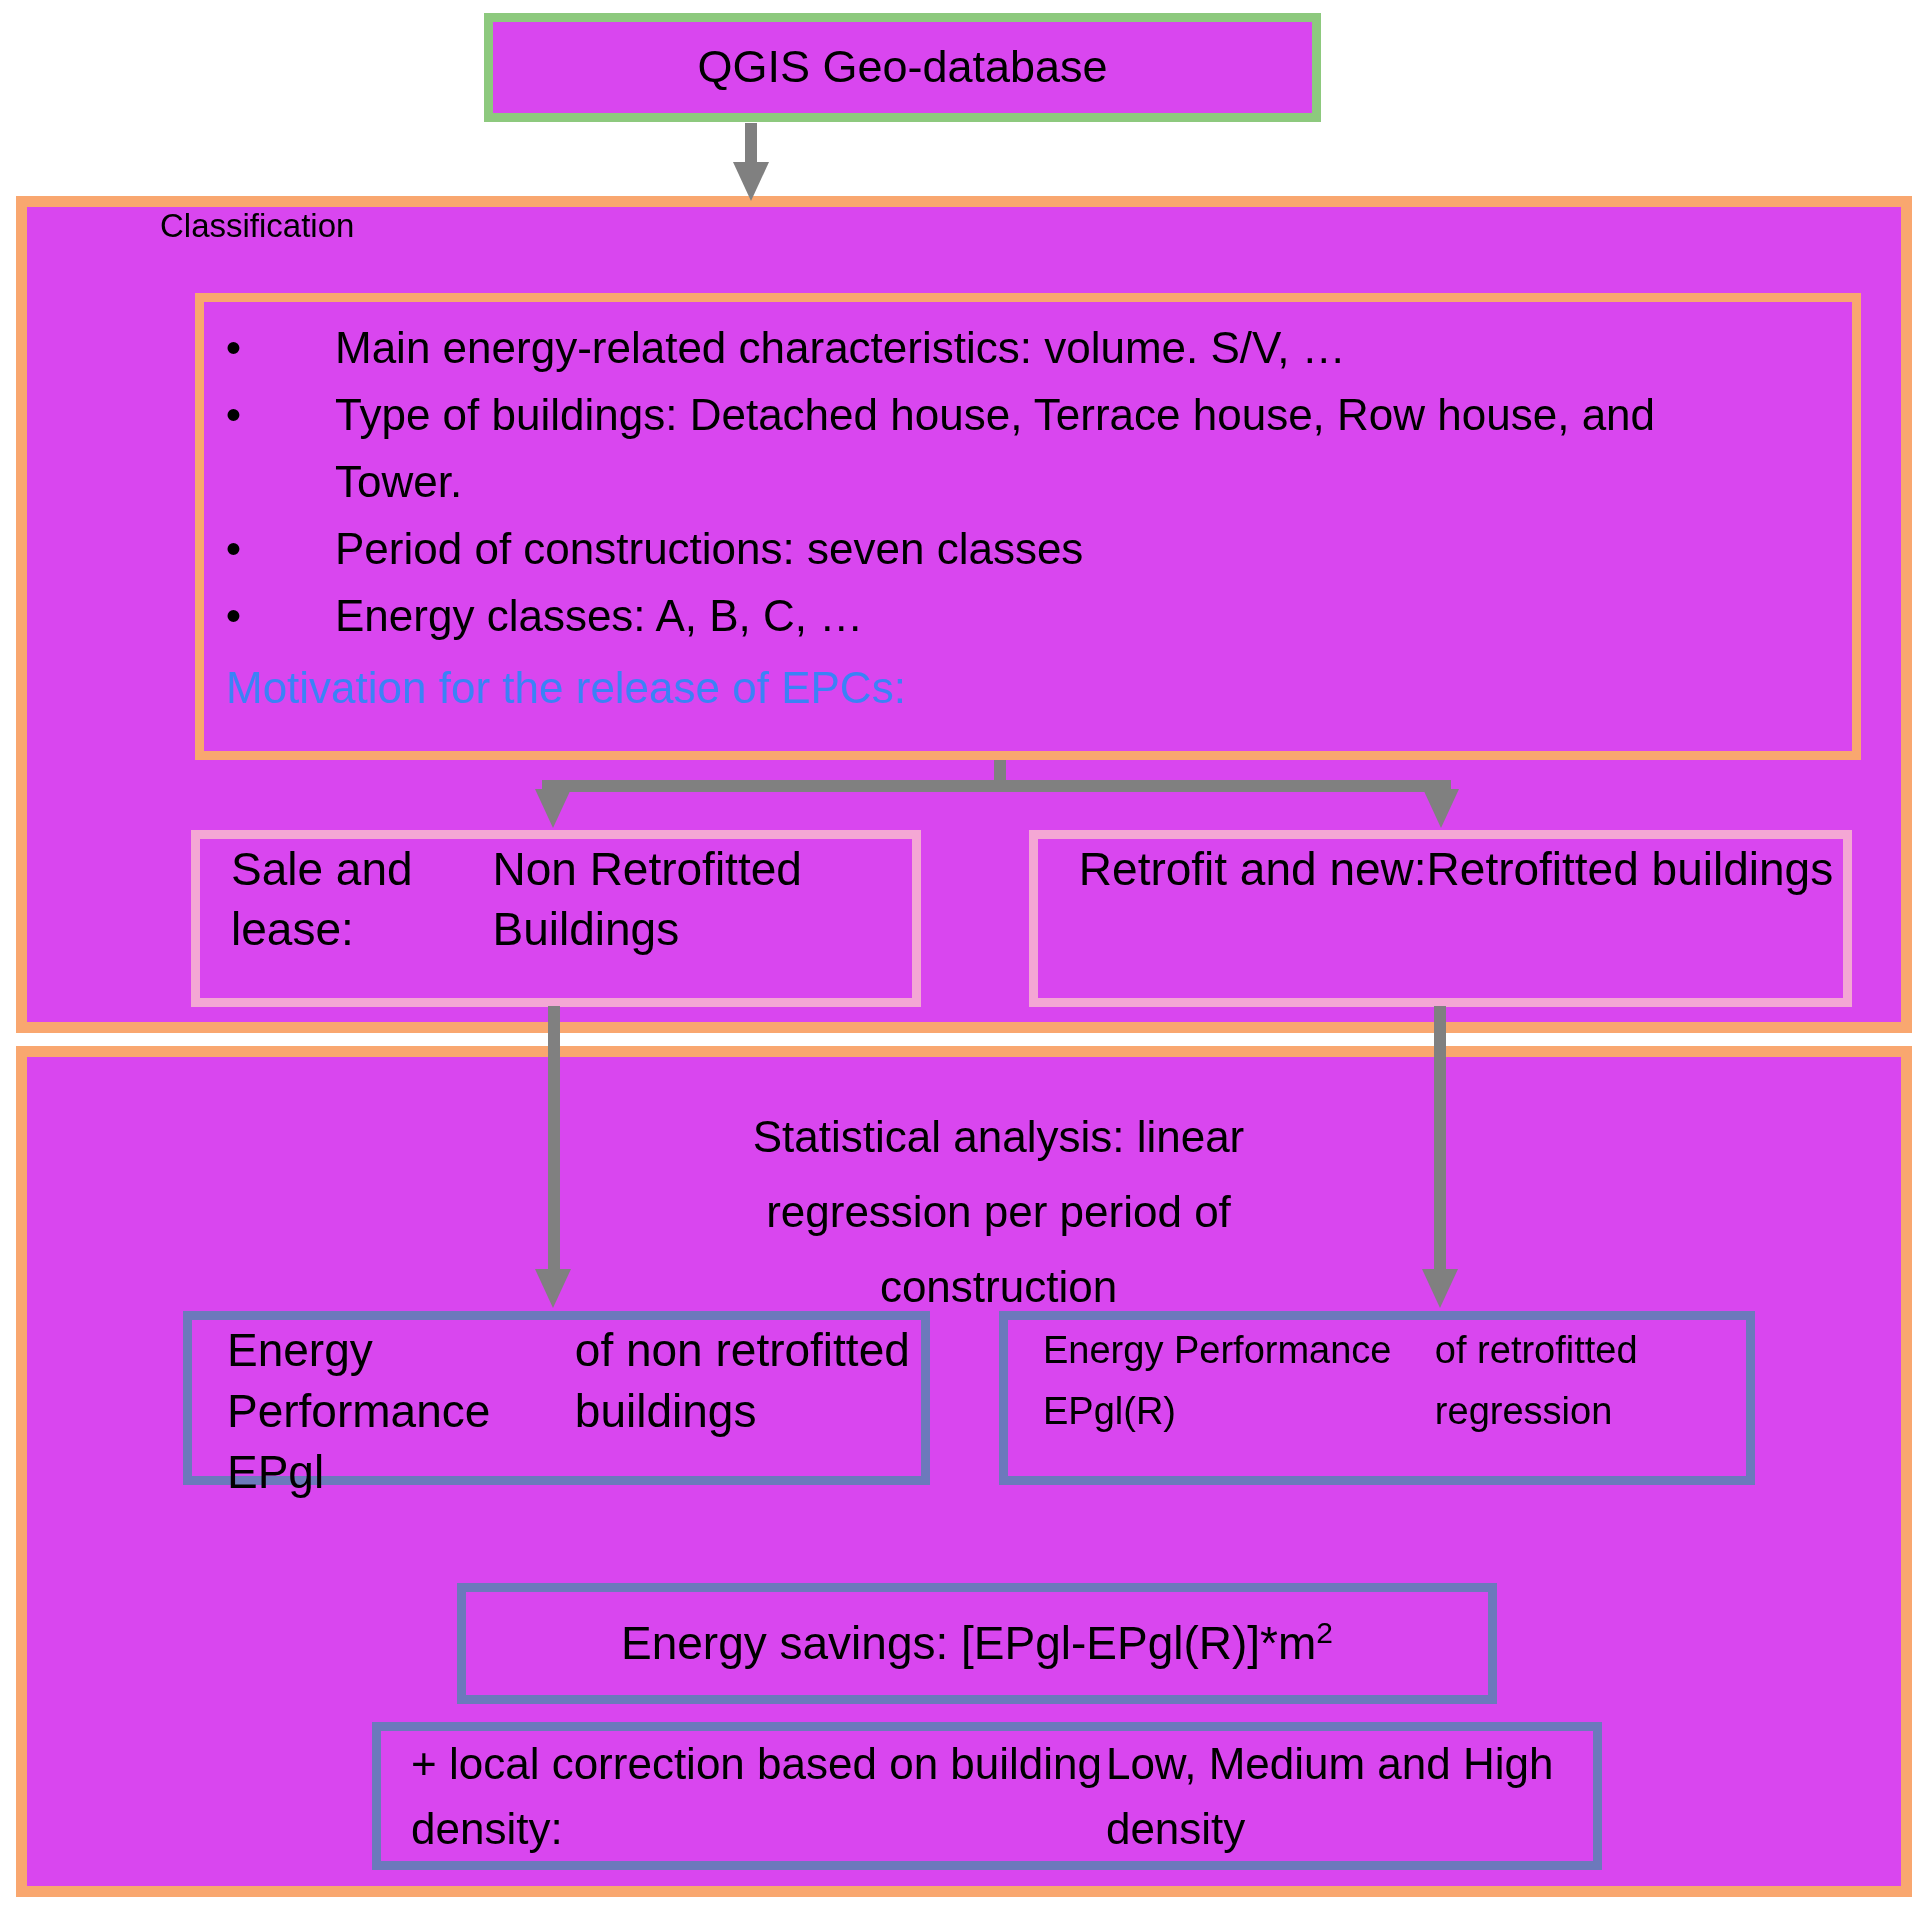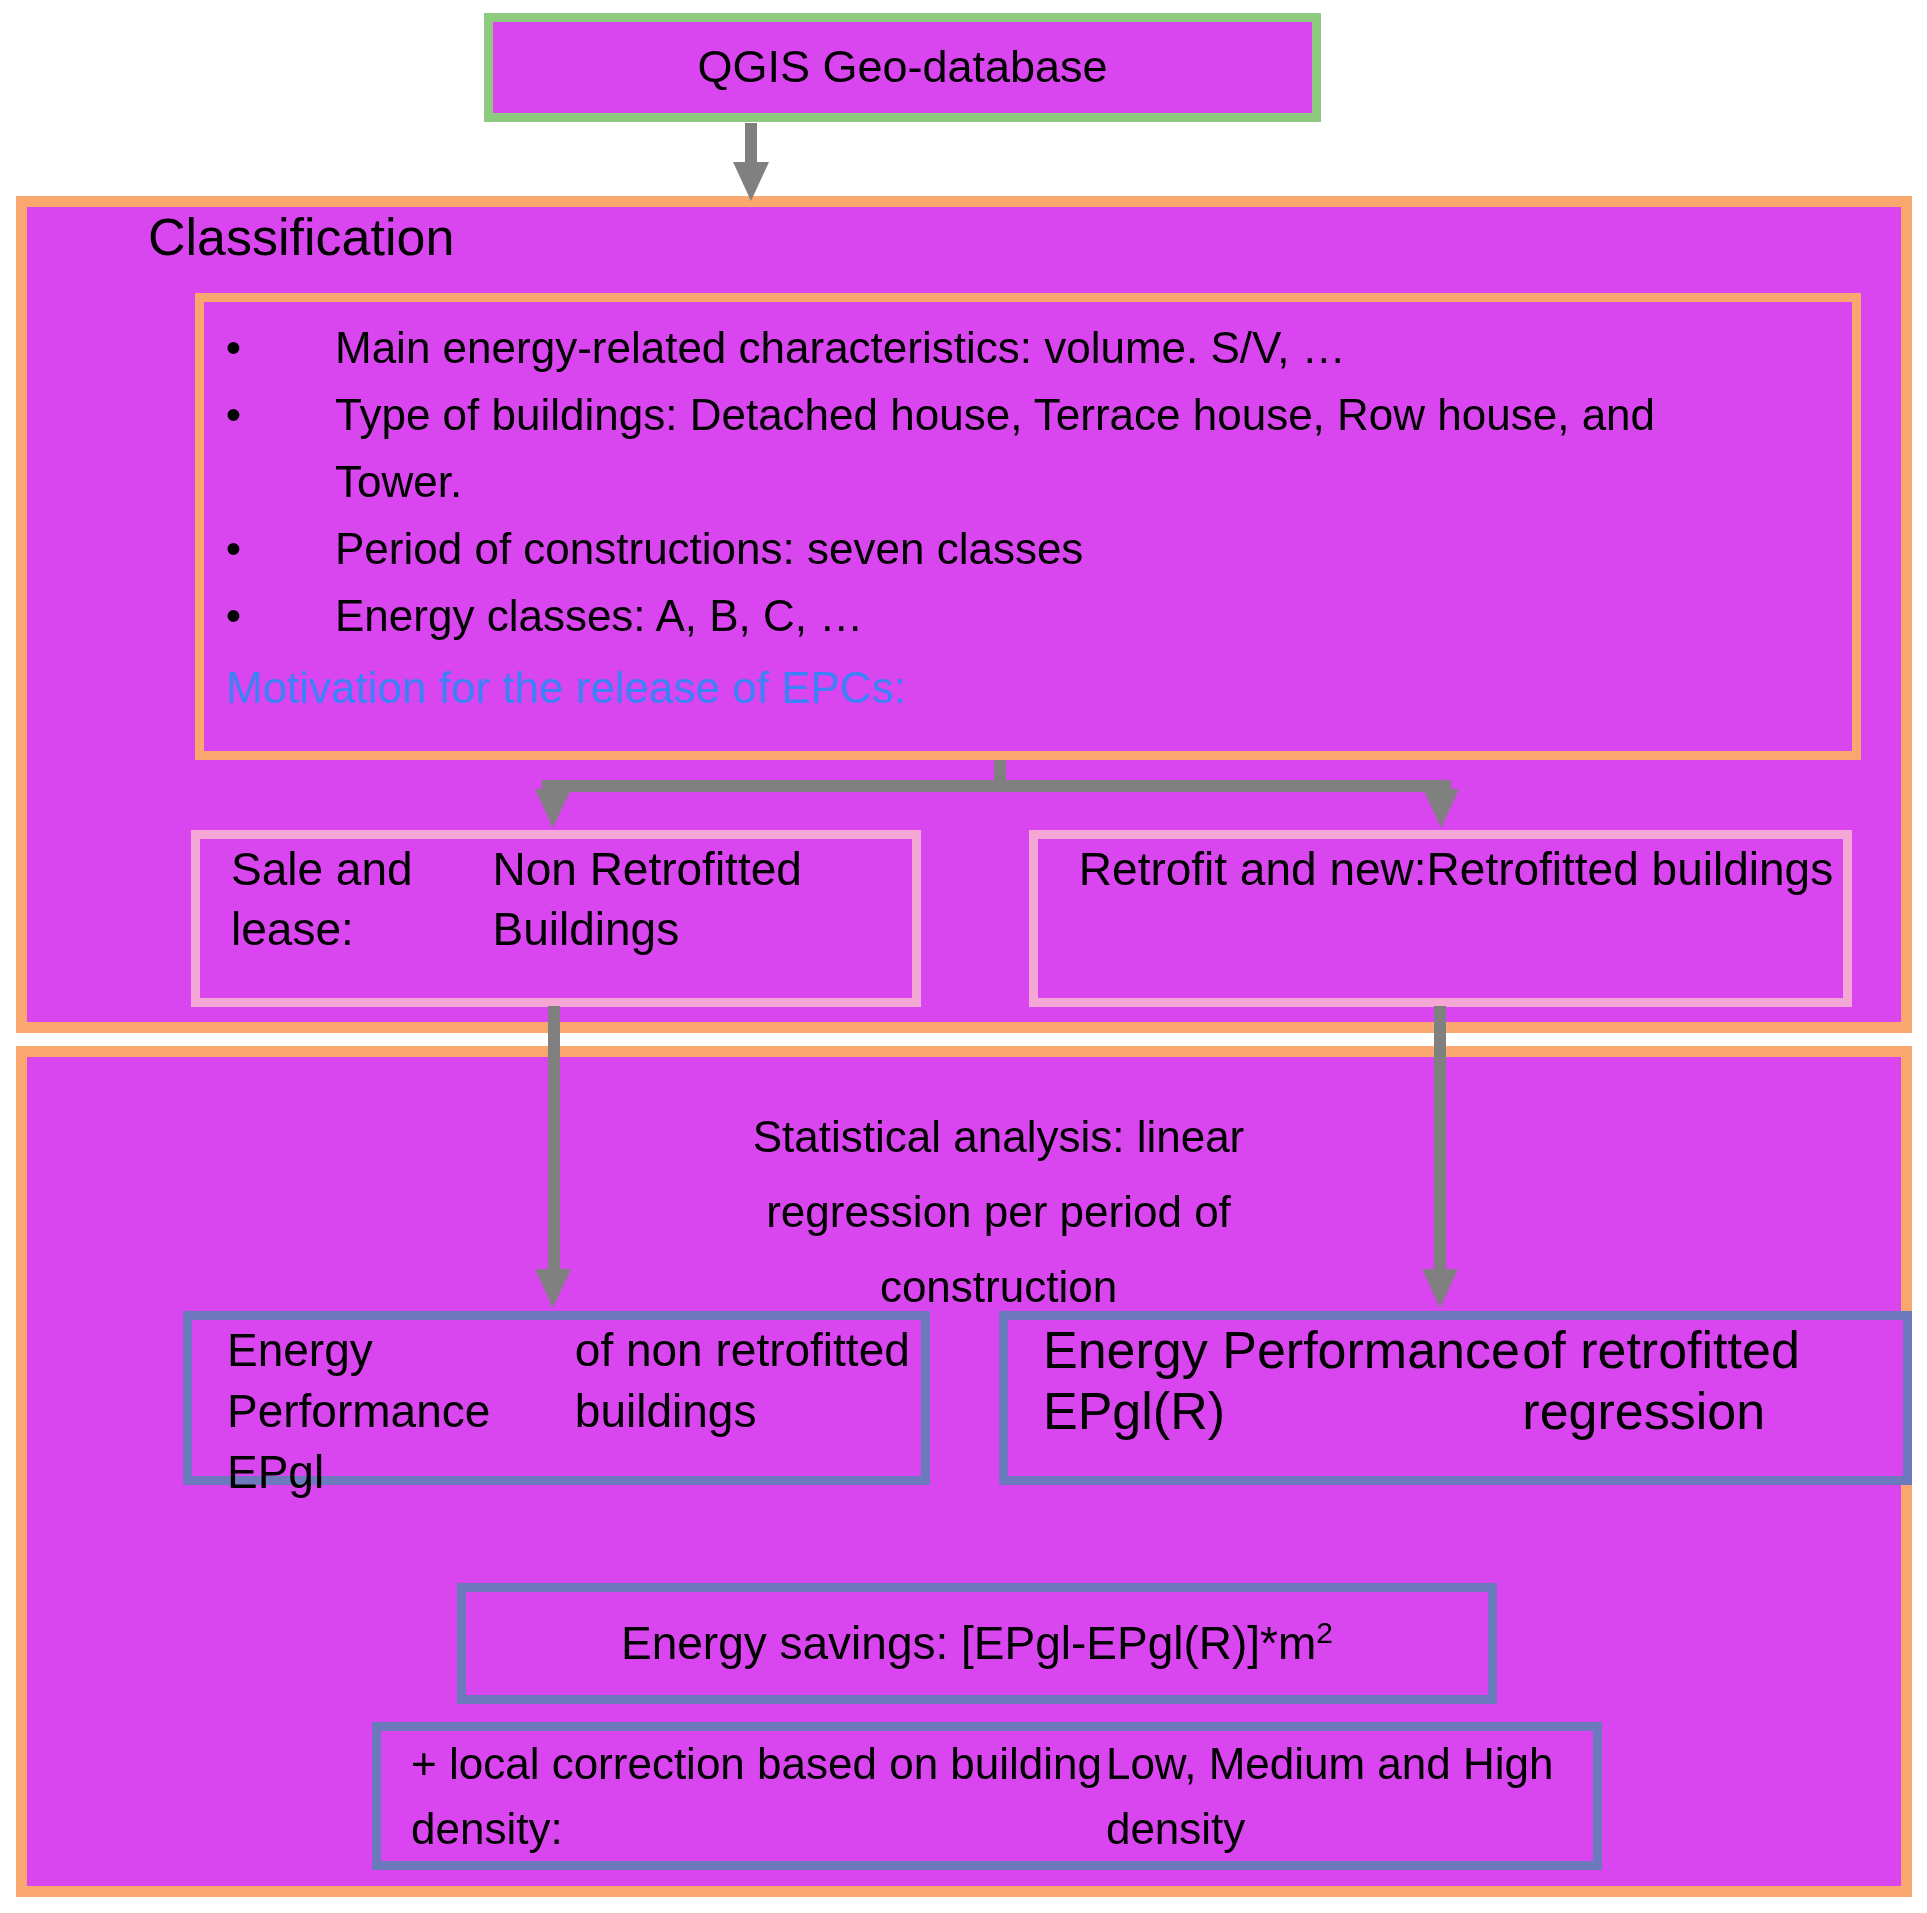--- a/index.html
+++ b/index.html
@@ -29,21 +29,21 @@
     border-left: 18px solid transparent;
     border-right: 18px solid transparent;
     border-top: 39px solid #808080;
   }
 
   
   .green-box { left: 484px; top: 12.5px; width: 837px; height: 109px; font-size: 45px; }
 
   
   .container1 { left: 15.6px; top: 196px; width: 1896px; height: 837px; }
-  .classification-title { left: 148px; top: 207px; font-size: 52px; }
+  .classification-title { left: 160px; top: 207px; font-size: 33px; }
   .inner-box { left: 195px; top: 293px; width: 1666px; height: 467px; }
 
   .bullet-list {
     position: absolute; left: 218px; top: 314px; width: 1619px;
     margin: 0; padding: 0; list-style: none;
     font-size: 44px; line-height: 67px;
   }
   .bullet-list li { position: relative; padding-left: 117px; }
   .bullet-list li::before {
     content: "\2022";
@@ -56,21 +56,21 @@
   
   .pink-left  { left: 191px;  top: 830px; width: 730px;  height: 177px; padding-left: 31px; font-size: 46px; line-height: 60px; }
   .pink-right { left: 1029px; top: 830px; width: 823px; height: 177px; padding-left: 31px; font-size: 46px; line-height: 60px; }
 
   
   .container2 { left: 15.6px; top: 1046px; width: 1896px; height: 851px; }
 
   .stat-text { left: 473px; top: 1099px; width: 1051px; text-align: center; font-size: 44px; line-height: 75px; }
 
   .blue-left  { left: 183px;  top: 1311px; width: 747px;  height: 174px; padding-left: 35px; font-size: 46px; line-height: 61px; }
-  .blue-right { left: 999px; top: 1311px; width: 913px; height: 174px; padding-left: 35px; font-size: 52px; line-height: 61px; }
+  .blue-right { left: 999px; top: 1311px; width: 756px; height: 174px; padding-left: 35px; font-size: 38px; line-height: 61px; }
 
   .savings-box { left: 457px; top: 1583px; width: 1040px; height: 121px; font-size: 46px; }
   .savings-box sup { font-size: 30px; }
   .correction-box { left: 372px; top: 1722px; width: 1230px; height: 148px; padding-left: 30px; font-size: 44px; line-height: 65px; }
 </style>
 </head>
 <body>
 
 <div class="canvas">
 

